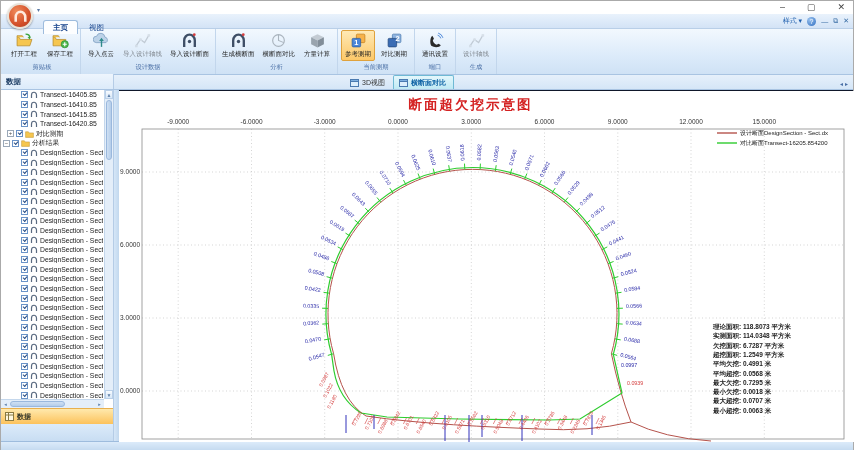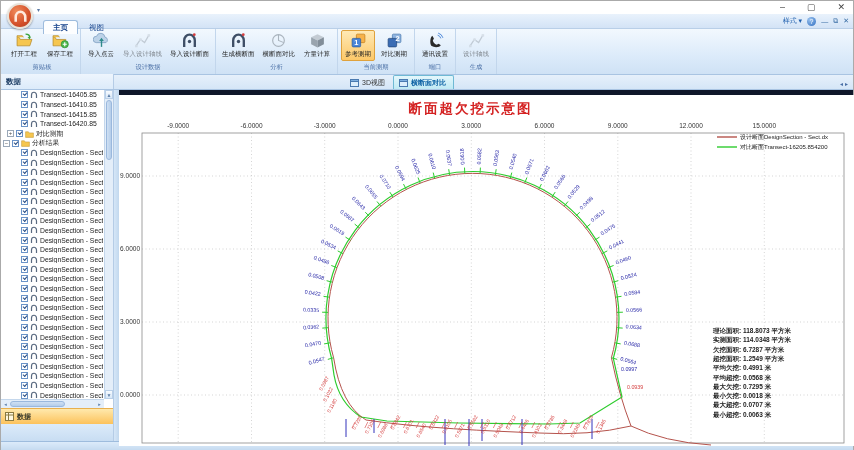--- a/index.html
+++ b/index.html
@@ -61,21 +61,21 @@
   #vscroll .varrow.down { position:absolute; bottom:0; left:0; right:0; }
   #hscroll { position:absolute; left:0; right:9px; bottom:33px; height:9px; background:#e4eef9; border-top:1px solid #c4d7ec; display:flex; align-items:center; font-size:5px; color:#5c7ea8; }
   #hscroll .harrow { width:9px; text-align:center; cursor:pointer; }
   #hscroll .hthumb { width:55px; height:6px; background:linear-gradient(#cfe0f3,#b4cdea); border:1px solid #9ab8dd; border-radius:3px; cursor:pointer; }
   #sidebar-bottom-tab { position:absolute; left:0; right:0; bottom:17px; height:16px; background:linear-gradient(#ffe9ad,#fcc25b); border-top:1px solid #e8b04e; display:flex; align-items:center; gap:3px; padding-left:4px; cursor:pointer; }
   #sidebar-bottom-tab .blabel { font-size:7px; font-weight:bold; color:#3a3a2a; }
   #sidebar-filler { position:absolute; left:0; right:0; bottom:0; height:17px; background:linear-gradient(#dcebfa,#c8ddf2); }
 
   #splitter { width:5px; background:linear-gradient(90deg,#d5e6f7,#c2d8ee); cursor:col-resize; }
 
-  #chart-area { position:relative; flex:1; background:#fff; border-top:5px solid #0f172a; }
+  #chart-area { position:relative; flex:1; background:#fff; border-top:1px solid #0f172a; }
   #chart-svg { position:absolute; left:0; top:0; }
 
   
   #status-bar { height:10px; background:linear-gradient(#dcebfa,#c3d9ef); border-top:1px solid #9ebcdd; }
 </style>
 </head>
 <body>
 
 <div id="app">
 

